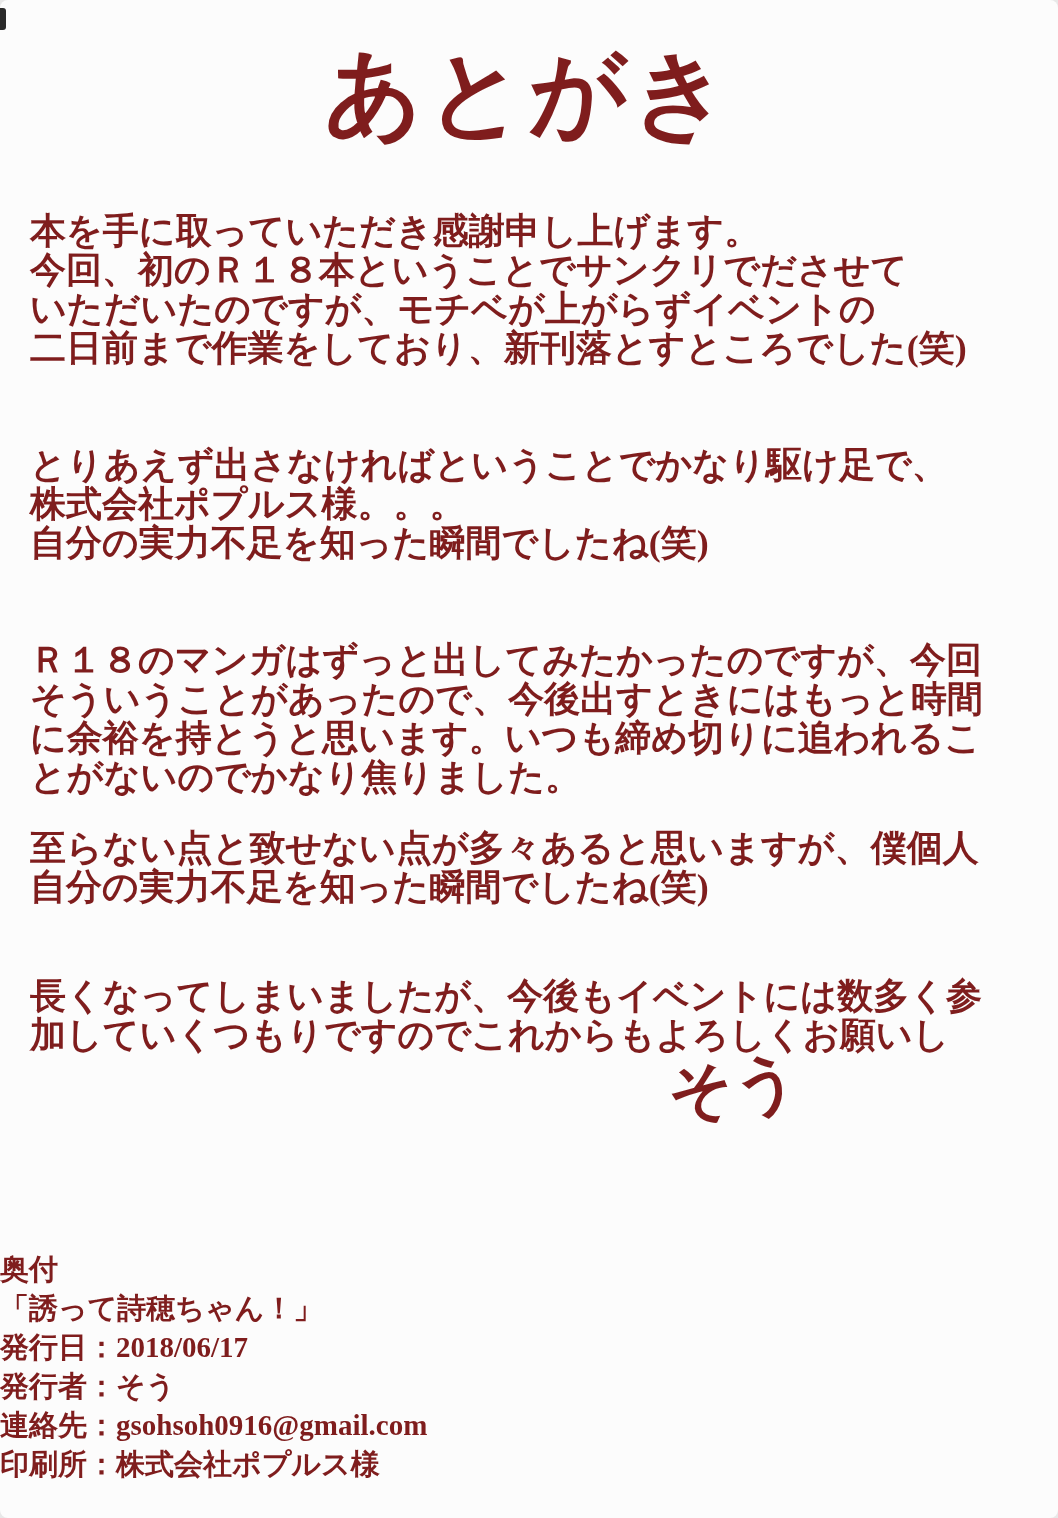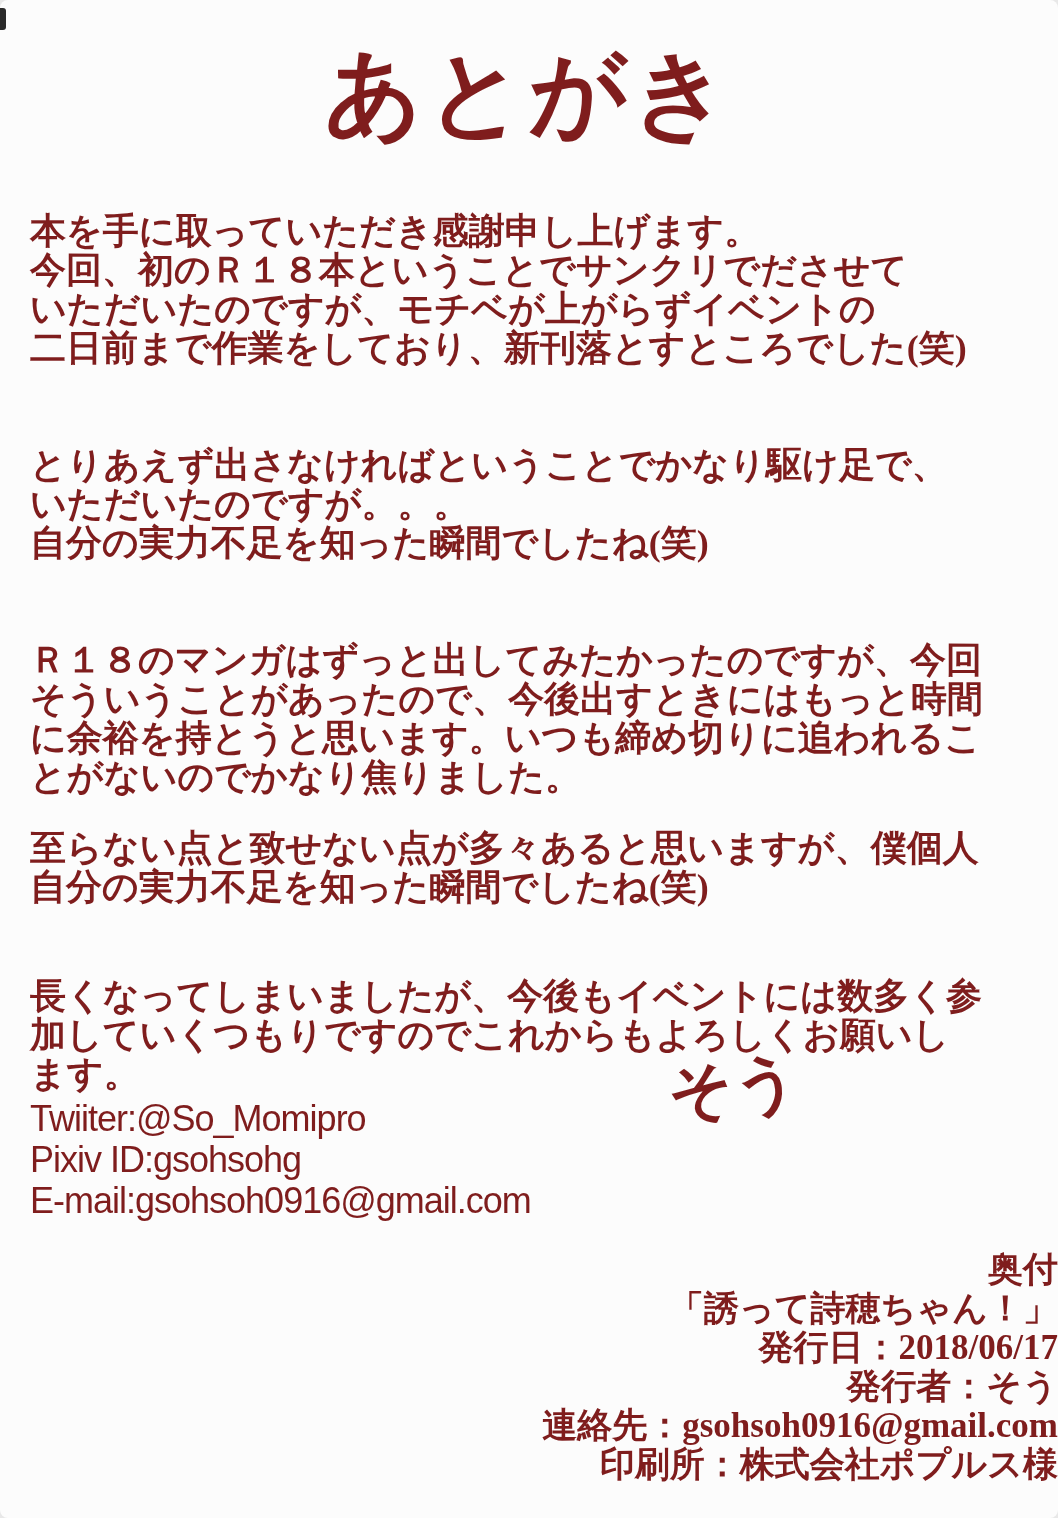--- a/index.html
+++ b/index.html
@@ -71,22 +71,22 @@
     font-size: 36px;
     line-height: 41px;
     font-weight: 500;
     letter-spacing: -1px;
   }
   .colophon {
     position: absolute;
     left: 0;
     top: 1250px;
     width: 100%;
-    text-align: right;
-    font-size: 35px;
+    text-align: left;
+    font-size: 29px;
     line-height: 39px;
     font-weight: 600;
   }
   .line { white-space: nowrap; }
 </style>
 </head>
 <body>
 
 <div class="page">
 
@@ -96,49 +96,43 @@
 
   <div class="para p1">
     <div class="line">本を手に取っていただき感謝申し上げます。</div>
     <div class="line">今回、初のＲ１８本ということでサンクリでださせて</div>
     <div class="line">いただいたのですが、モチベが上がらずイベントの</div>
     <div class="line">二日前まで作業をしており、新刊落とすところでした(笑)</div>
   </div>
 
   <div class="para p2">
     <div class="line">とりあえず出さなければということでかなり駆け足で、</div>
-    <div class="line">いただいたのですが。。。</div>
+    <div class="line">株式会社ポプルス様。。。</div>
     <div class="line">自分の実力不足を知った瞬間でしたね(笑)</div>
   </div>
 
   <div class="para p3">
     <div class="line">Ｒ１８のマンガはずっと出してみたかったのですが、今回</div>
     <div class="line">そういうことがあったので、今後出すときにはもっと時間</div>
     <div class="line">に余裕を持とうと思います。いつも締め切りに追われるこ</div>
     <div class="line">とがないのでかなり焦りました。</div>
   </div>
 
   <div class="para p4">
     <div class="line">至らない点と致せない点が多々あると思いますが、僕個人</div>
     <div class="line">自分の実力不足を知った瞬間でしたね(笑)</div>
   </div>
 
   <div class="para p5">
     <div class="line">長くなってしまいましたが、今後もイベントには数多く参</div>
     <div class="line">加していくつもりですのでこれからもよろしくお願いし</div>
-    <div class="line">ます。</div>
   </div>
 
   <div class="signature">そう</div>
 
-  <div class="contact">
-    <div class="line">Twiiter:@So_Momipro</div>
-    <div class="line">Pixiv ID:gsohsohg</div>
-    <div class="line">E-mail:gsohsoh0916@gmail.com</div>
-  </div>
 
   <div class="colophon">
     <div class="line">奥付</div>
     <div class="line">「誘って詩穂ちゃん！」</div>
     <div class="line">発行日：2018/06/17</div>
     <div class="line">発行者：そう</div>
     <div class="line">連絡先：gsohsoh0916@gmail.com</div>
     <div class="line">印刷所：株式会社ポプルス様</div>
   </div>
 

